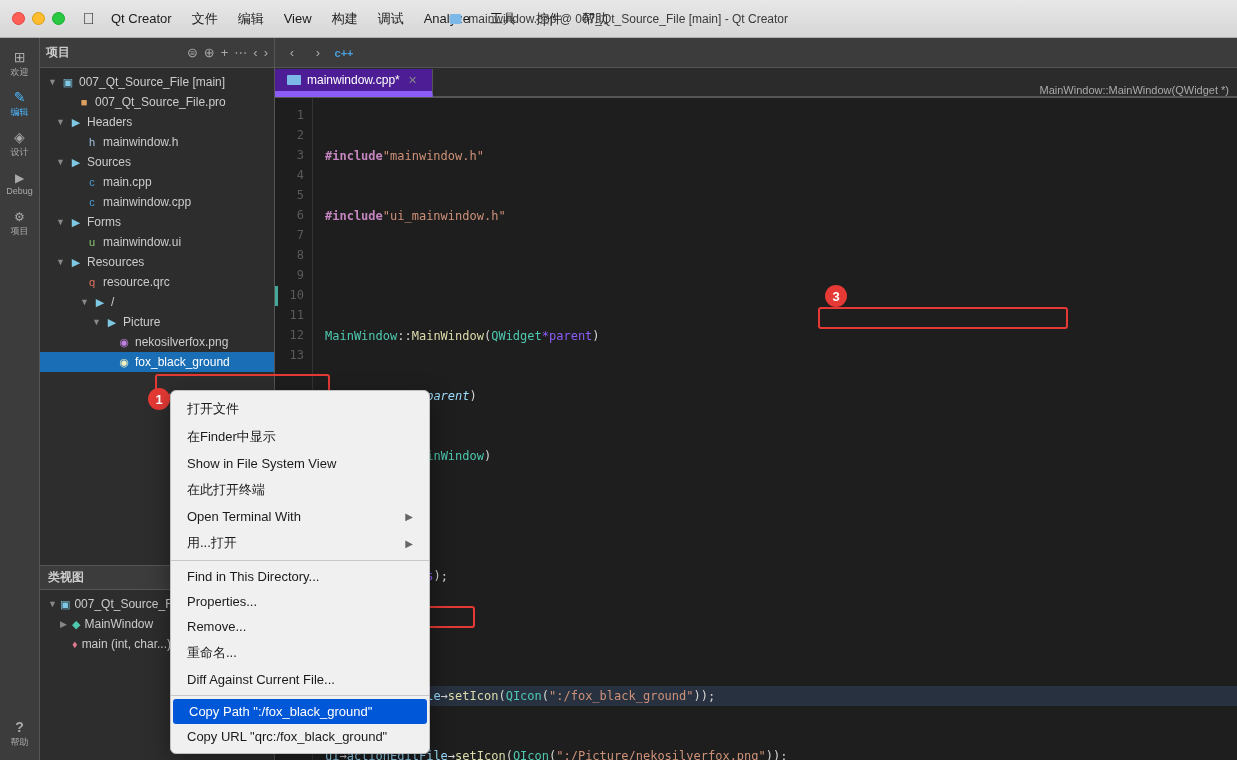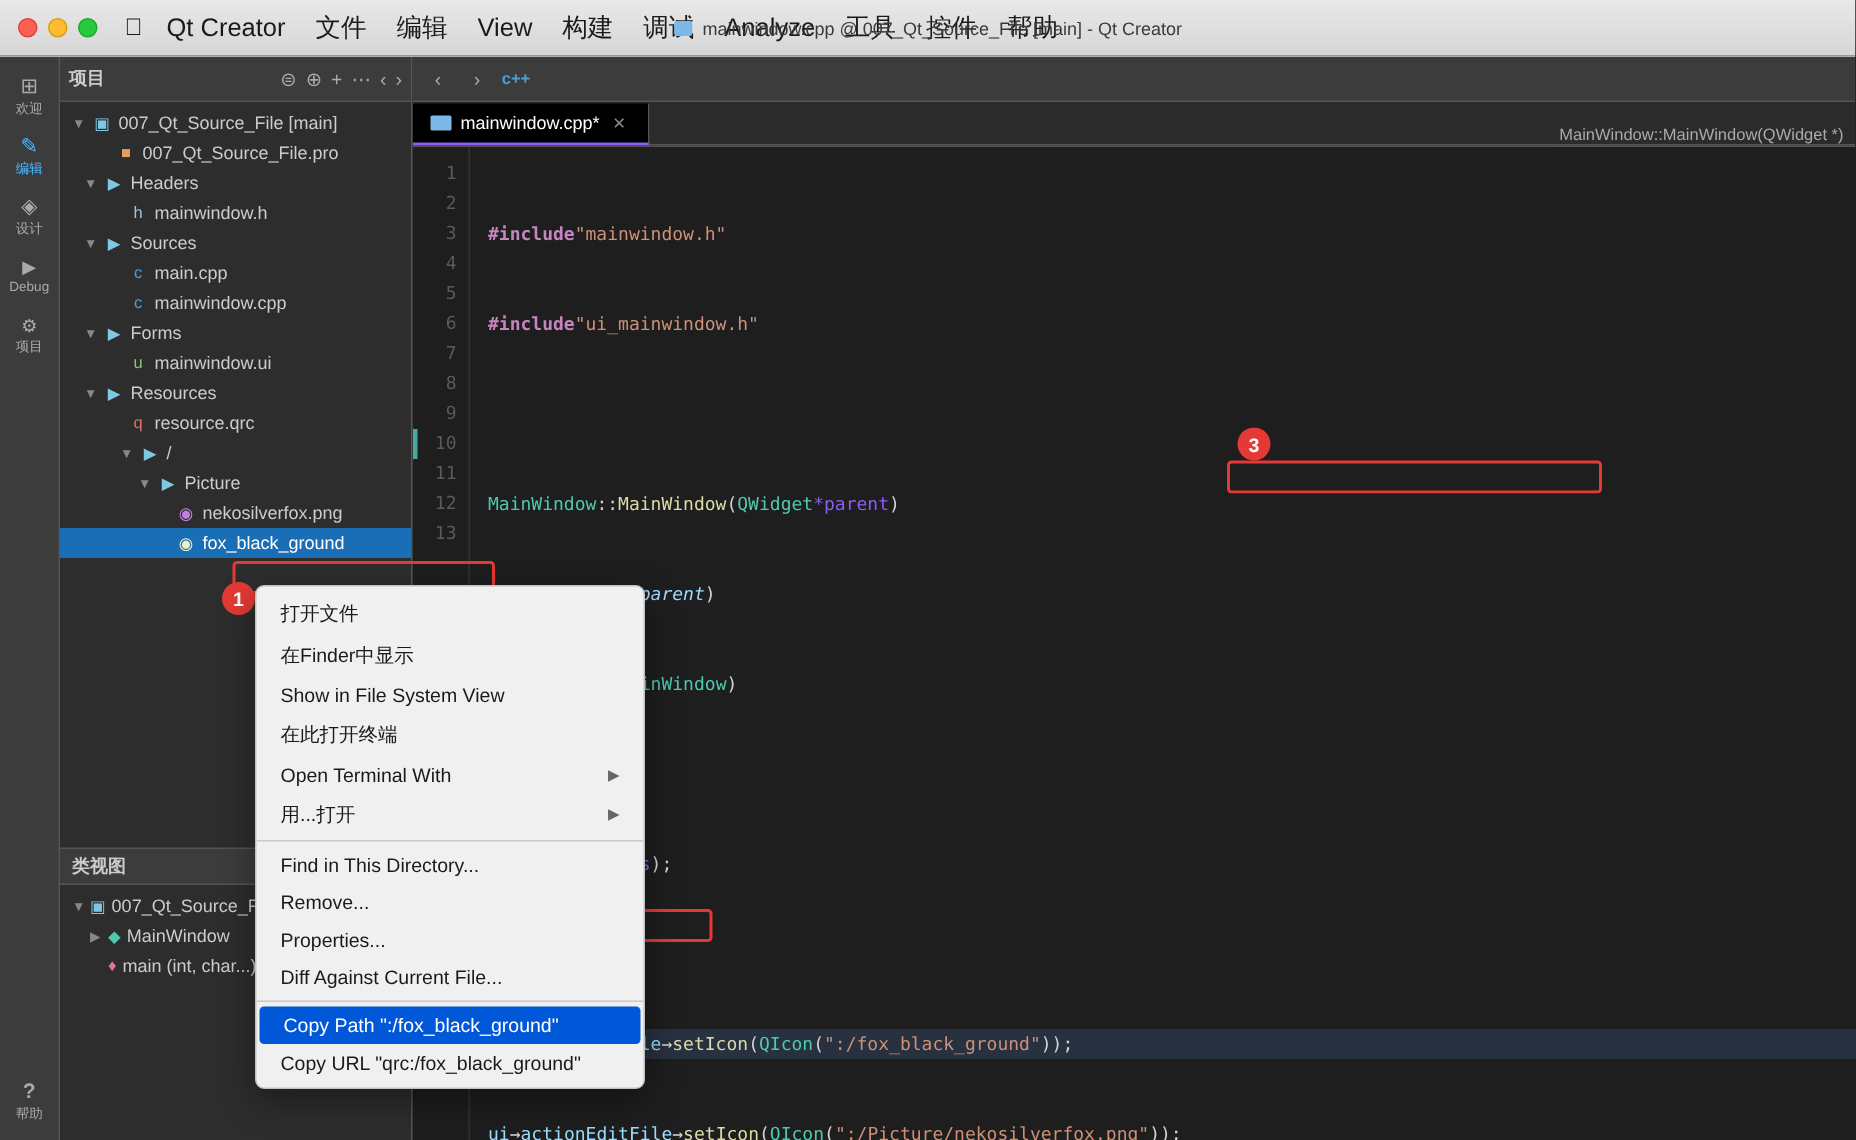--- a/index.html
+++ b/index.html
@@ -36,21 +36,21 @@
     .tl-red { background: #ff5f57; border: 1px solid #e0443e; }
     .tl-yellow { background: #febc2e; border: 1px solid #d4a017; }
     .tl-green { background: #28c840; border: 1px solid #1aab29; }
     .titlebar-menu {
       display: flex;
       align-items: center;
       gap: 0;
       margin-left: 18px;
     }
     .menu-item {
-      font-size: 17px;
+      font-size: 13px;
       color: #1a1a1a;
       padding: 4px 10px;
       cursor: pointer;
       border-radius: 4px;
       text-align: center;
     }
     .apple-logo {
       font-size: 16px;
       margin-right: 6px;
       color: #1a1a1a;
@@ -223,23 +223,23 @@
       padding: 4px 12px;
       font-size: 12px;
       color: #aaa;
       cursor: pointer;
       border-right: 1px solid #555;
       background: #3a3a3a;
       height: 28px;
       gap: 6px;
     }
     .editor-tab.active {
-      background: #000000;
+      background: #4c1d95;
       color: #fff;
-      border-bottom: 2px solid #8b5cf6;
+      border-bottom: 6px solid #8b5cf6;
     }
     .tab-close {
       font-size: 11px;
       color: #888;
       width: 14px;
       height: 14px;
       display: flex;
       align-items: center;
       justify-content: center;
       border-radius: 2px;
@@ -685,22 +685,23 @@
   <div class="ctx-item">
     <span>Open Terminal With</span>
     <span class="ctx-arrow">▶</span>
   </div>
   <div class="ctx-item">
     <span>用...打开</span>
     <span class="ctx-arrow">▶</span>
   </div>
   <div class="ctx-separator"></div>
   <div class="ctx-item">Find in This Directory...</div>
+  <div class="ctx-item">Properties...</div>
   <div class="ctx-item">Remove...</div>
-  <div class="ctx-item">Properties...</div>
+  <div class="ctx-item">重命名...</div>
   <div class="ctx-item">Diff Against Current File...</div>
   <div class="ctx-separator"></div>
   <div class="ctx-item highlighted">Copy Path ":/fox_black_ground"</div>
   <div class="ctx-item">Copy URL "qrc:/fox_black_ground"</div>
 
 </div>
 
 <div class="red-box red-box-1"></div>
 <div class="red-box red-box-2"></div>
 <div class="red-box red-box-3"></div>

